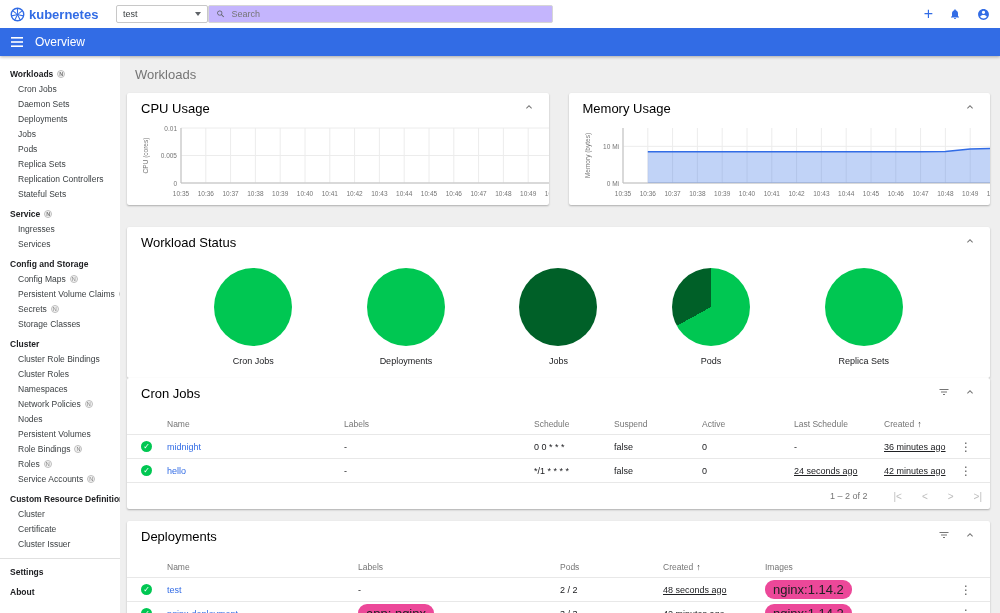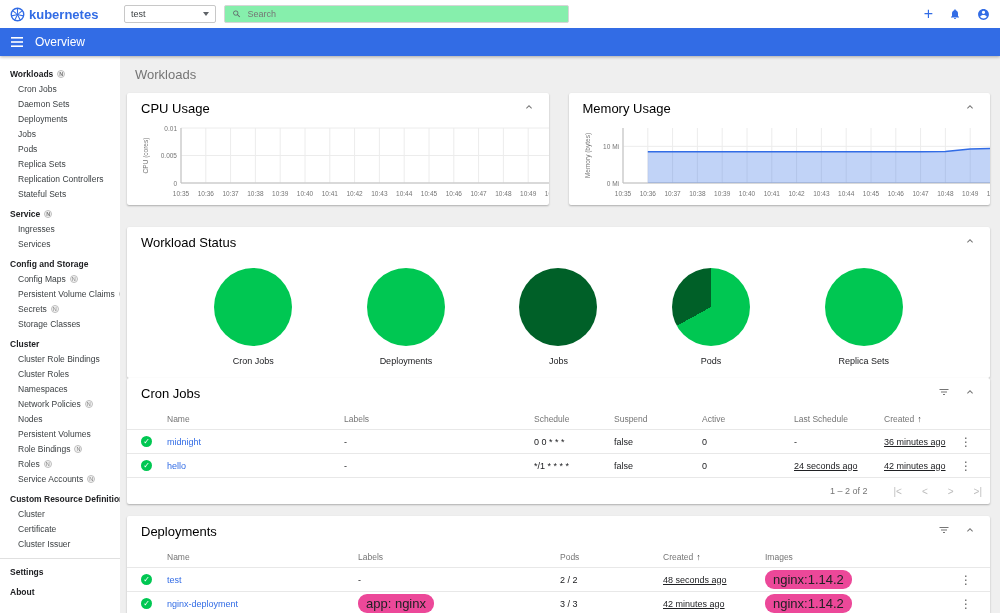--- a/index.html
+++ b/index.html
@@ -1,24 +1,24 @@
 <!DOCTYPE html>
 <html><head>
 <meta charset="utf-8">
 <style>
   *{margin:0;padding:0;box-sizing:border-box}
   html,body{width:1000px;height:613px;overflow:hidden}
   body{font-family:"Liberation Sans","DejaVu Sans",sans-serif;background:#efefef;color:#202124}
 
   
-  .topbar{height:28px;background:#fff;display:flex;align-items:center;padding:0 10px;gap:8px;position:relative;z-index:3}
+  .topbar{height:28px;background:#fff;display:flex;align-items:center;padding:0 10px;gap:0;position:relative;z-index:3}
   .brand{display:flex;align-items:center;gap:4px;color:#326ce5;font-weight:700;font-size:13px;width:106px;cursor:pointer}
   .ns-select{width:92px;height:18px;border:1px solid #c8c8c8;border-radius:2px;display:flex;align-items:center;justify-content:space-between;padding:0 6px;font-size:9px;color:#3c4043;cursor:pointer;background:#fff}
   .caret-down{width:0;height:0;border-left:3.5px solid transparent;border-right:3.5px solid transparent;border-top:4px solid #5f6368}
-  .searchbar{width:345px;height:18px;border:1px solid #d6d6d6;background:#86efac;border-radius:2px;display:flex;align-items:center;gap:6px;padding:0 7px}
+  .searchbar{width:345px;height:18px;border:1px solid #d6d6d6;background:#c4b5fd;border-radius:2px;display:flex;align-items:center;gap:6px;padding:0 7px}
   .searchbar input{border:none;outline:none;background:transparent;font-size:9px;width:100%;color:#202124}
   .top-actions{margin-left:auto;display:flex;align-items:center;gap:16px}
   .icon-btn{cursor:pointer;display:flex;align-items:center;justify-content:center}
   .plus-glyph{color:#326ce5;font-size:16px;font-weight:400;line-height:1}
 
   
   .bluebar{height:28px;background:#326ce5;display:flex;align-items:center;gap:12px;padding:0 11px;color:#fff;position:relative;z-index:2;box-shadow:0 1px 3px rgba(0,0,0,.3)}
   .bluebar .title{font-size:12px;font-weight:400}
 
   
@@ -47,21 +47,21 @@
   .pies{display:flex;justify-content:space-around;padding:14px 50px 0}
   .pie-item{display:flex;flex-direction:column;align-items:center}
   .pie{width:78px;height:78px;border-radius:50%}
   .pie-label{text-align:center;font-size:9px;color:#202124;margin-top:10px}
 
   
   .table-card{margin-bottom:12px}
   .thead,.trow{display:grid;align-items:center;padding:0 14px}
   .cron .thead,.cron .trow{grid-template-columns:26px 177px 190px 80px 88px 92px 90px 1fr 20px}
   .deploy .thead,.deploy .trow{grid-template-columns:26px 191px 202px 103px 102px 1fr 20px}
-  .thead{height:22px;font-size:8.5px;color:#757575;font-weight:500;border-bottom:1px solid #e8e8e8;margin-top:3px}
+  .thead{height:22px;font-size:8.5px;color:#757575;font-weight:500;border-bottom:1px solid #e8e8e8;margin-top:8px}
   .trow{height:24px;font-size:9px;color:#202124;border-bottom:1px solid #e8e8e8}
   .link{color:#326ce5;cursor:pointer}
   .time{text-decoration:underline;cursor:default}
   .ok-icon{width:11px;height:11px;border-radius:50%;background:#00c752;color:#fff;font-size:8px;display:flex;align-items:center;justify-content:center}
   .chip{display:inline-block;background:#ec4899;border-radius:9px;padding:2px 8px;font-size:13px;color:#202124;white-space:nowrap}
   .kebab{color:#616161;font-size:12px;text-align:center;cursor:pointer;line-height:1}
   .sort-arrow{color:#424242;margin-left:3px;font-size:9px}
   .tfoot{display:flex;justify-content:flex-end;align-items:center;gap:26px;height:26px;padding:0 8px;font-size:9px;color:#757575}
   .pg-icons{display:flex;gap:20px;color:#bdbdbd;font-size:10px}
   .pg-icons span{cursor:default}

